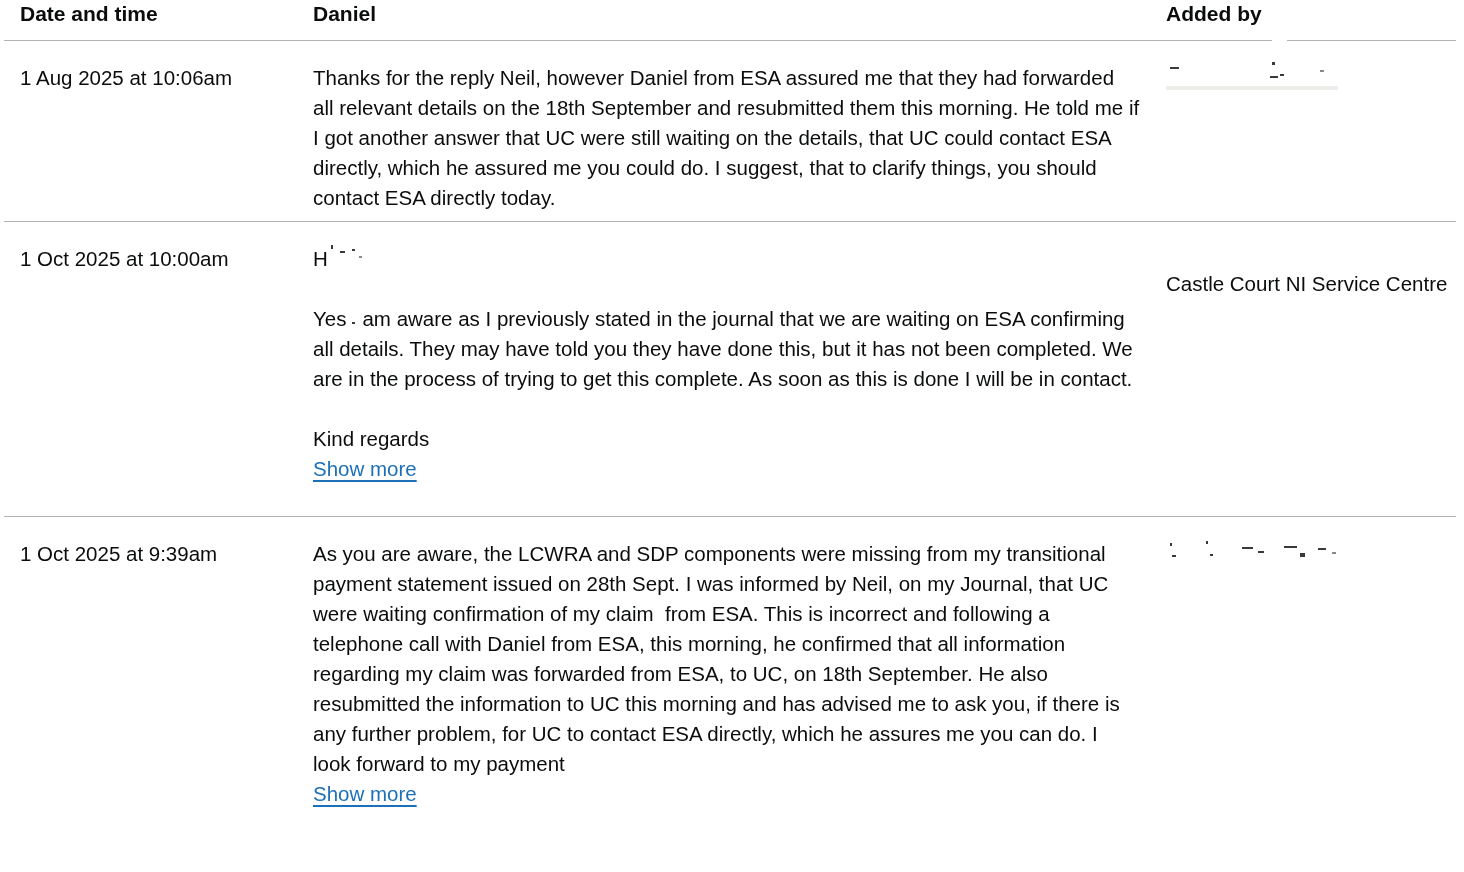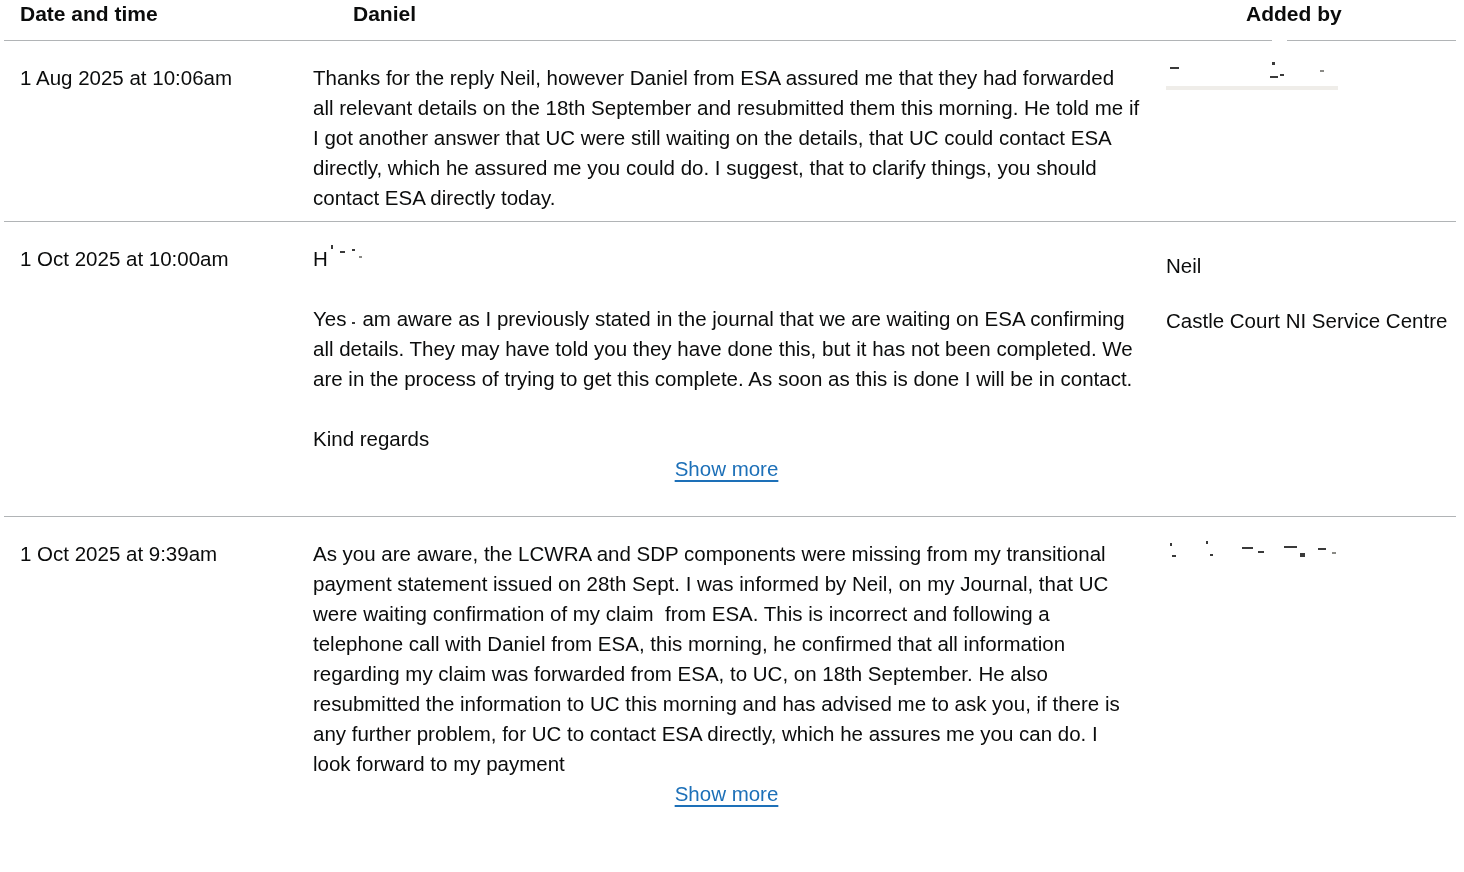--- a/index.html
+++ b/index.html
@@ -8,34 +8,34 @@
     width:1464px; height:872px; overflow:hidden; background:#ffffff;
     font-family:"Liberation Sans", sans-serif;
     color:#0b0c0c; font-size:20.5px; line-height:30px;
   }
   .journal { position:relative; margin-left:4px; width:1452px; }
   .grid { display:grid; grid-template-columns:309px 853px 290px; }
   .cell { min-width:0; }
   .date-cell { padding-left:16px; }
   .msg-cell { padding-right:26px; }
   .hdr { font-weight:700; line-height:28px; padding-bottom:12px; font-size:21px; }
-  .header { position:relative; border-bottom:1px solid #b1b4b6;gap:40px; }
+  .header { position:relative; border-bottom:1px solid #b1b4b6; }
   .line-gap { position:absolute; left:1268px; bottom:-2px; width:15px; height:4px; background:#ffffff; }
   .row { border-bottom:1px solid #b1b4b6; padding-top:22px; }
   .row1 { padding-bottom:8px; }
   .row2 { padding-bottom:32px; }
   .row3 { border-bottom:none; padding-bottom:0; }
   p { margin:0; }
   .mb30 { margin-bottom:30px; }
   .prewrap { white-space:pre-wrap; }
   a.lnk {
     color:#1d70b8; text-decoration:underline;
     text-decoration-thickness:2px; text-underline-offset:4px; cursor:pointer;
   }
-  .show-more-row { text-align:center; line-height:30px; }
+  .show-more-row { text-align:left; line-height:30px; }
   .send-reply-row { margin-top:16px; display:flex; align-items:center; }
   .tri {
     display:inline-block; width:0; height:0;
     border-left:16px solid #1d70b8;
     border-top:10px solid transparent; border-bottom:10px solid transparent;
   }
   .send-reply-row a { margin-left:19px; }
   .added-cell p { margin:0; }
   .added-name-first { margin-top:7px !important; }
   .added-name-second { margin-top:25px !important; }
@@ -83,21 +83,20 @@
     <div class="cell date-cell">1 Oct 2025 at 10:00am</div>
     <div class="cell msg-cell">
       <p class="mb30"><span>H</span><span class="redaction-inline ri-greet"><i class="sp" style="left:3px;top:1px;width:2px;height:4px"></i><i class="sp" style="left:12px;top:7px;width:5px;height:2px"></i><i class="sp" style="left:24px;top:5px;width:3px;height:2px"></i><i class="sp lt" style="left:31px;top:12px;width:3px;height:2px"></i></span></p>
       <p class="mb30"><span>Yes</span><span class="redaction-inline ri-small"><i class="sp" style="left:6px;top:14px;width:3px;height:2px"></i></span><span>am aware as I previously stated in the journal that we are waiting on ESA confirming all details. They may have told you they have done this, but it has not been completed. We are in the process of trying to get this complete. As soon as this is done I will be in contact.</span></p>
       <p>Kind regards</p>
       <div class="show-more-row">
         <a class="lnk">Show more</a>
       </div>
     </div>
     <div class="cell added-cell">
-      <p class="added-name-first">Neil</p>
       <p class="added-name-second">Castle Court NI Service Centre</p>
     </div>
   </div>
 
   <div class="grid row row3">
     <div class="cell date-cell">1 Oct 2025 at 9:39am</div>
     <div class="cell msg-cell">
       <p class="prewrap">As you are aware, the LCWRA and SDP components were missing from my transitional payment statement issued on 28th Sept. I was informed by Neil, on my Journal, that UC were waiting confirmation of my claim  from ESA. This is incorrect and following a telephone call with Daniel from ESA, this morning, he confirmed that all information regarding my claim was forwarded from ESA, to UC, on 18th September. He also resubmitted the information to UC this morning and has advised me to ask you, if there is any further problem, for UC to contact ESA directly, which he assures me you can do. I look forward to my payment</p>
       <div class="show-more-row">
         <a class="lnk">Show more</a>

